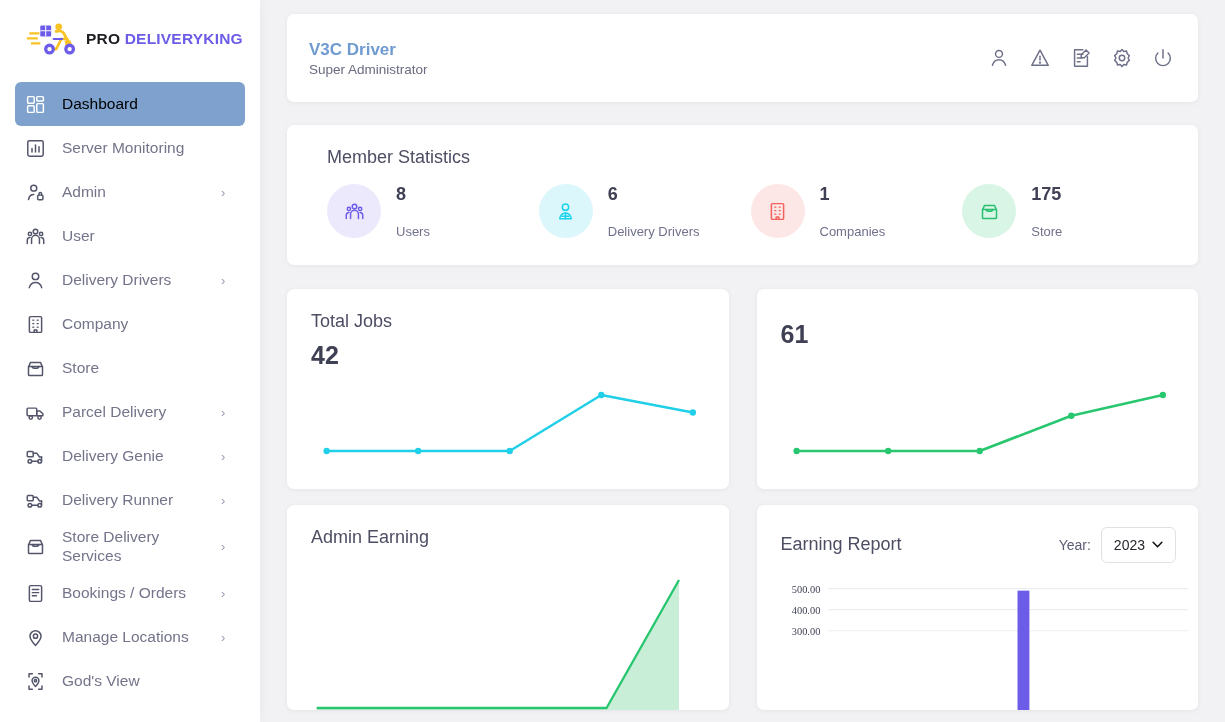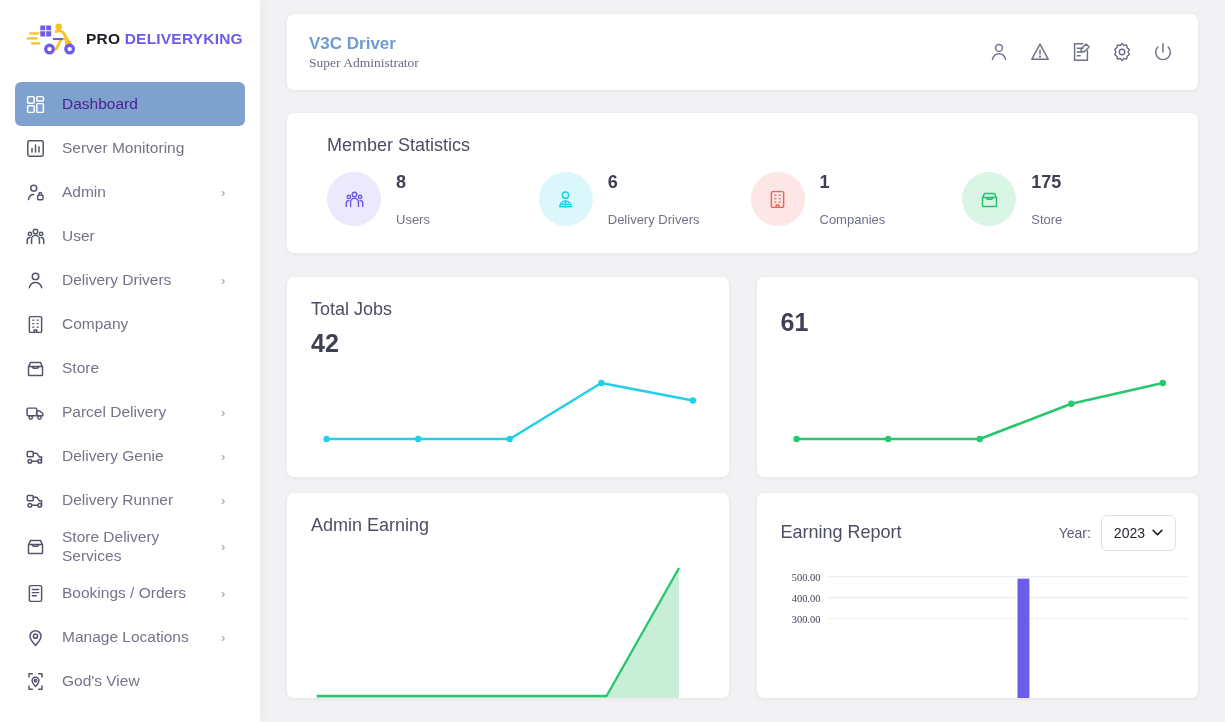--- a/index.html
+++ b/index.html
@@ -41,32 +41,32 @@
     color: #73748a;
     font-size: 15.5px;
   }
   .nav-item .nav-ico {
     width: 26px; flex: 0 0 26px; height: 22px;
     display: flex; align-items: center; justify-content: flex-start;
     margin-right: 11px; color: #53556b;
   }
   .nav-item .nav-label { flex: 1 1 auto; line-height: 1.2; }
   .nav-item .caret { flex: 0 0 10px; font-size: 13px; color: #9a9bb0; line-height: 1; }
-  .nav-item.active { background: #7ea2cd; color: #4c1d95; }
+  .nav-item.active { background: #7ea2cd; color: #000000; }
   .nav-item.active .nav-ico { color: #fff; }
 
   
   #main { flex: 1 1 auto; height: 722px; padding: 14px 27px 0 27px; overflow: hidden; }
   .card { background:#fff; border-radius: 7px; box-shadow: 0 1px 5px rgba(100,100,130,.09); }
 
   
-  #topbar { height: 76px; display:flex; align-items:center; padding: 0 24px 0 22px; margin-bottom: 23px; }
+  #topbar { height: 88px; display:flex; align-items:center; padding: 0 24px 0 22px; margin-bottom: 23px; }
   #user-block { flex: 1 1 auto; }
   #user-name { color: #6f9bd1; font-size: 17px; font-weight: 600; line-height: 1.25; }
-  #user-role { color: #6a6b80; font-size: 13.5px; margin-top: 1px; font-family: Liberation Serif, serif; }
+  #user-role { color: #6a6b80; font-size: 13.5px; margin-top: 1px; }
   #topbar-icons { display: flex; align-items: center; gap: 19px; color: #6e7089; }
   .tb-ico { width: 22px; height: 22px; cursor: pointer; display:block; }
 
   
   #member-card { padding: 22px 24px 26px 40px; margin-bottom: 24px; }
   #member-title { font-size: 18px; color: #4d4e63; margin-bottom: 16px; }
   #stat-row { display: flex; }
   .stat { flex: 1 1 0; display: flex; align-items: center; }
   .stat-bubble {
     width: 54px; height: 54px; border-radius: 50%;

